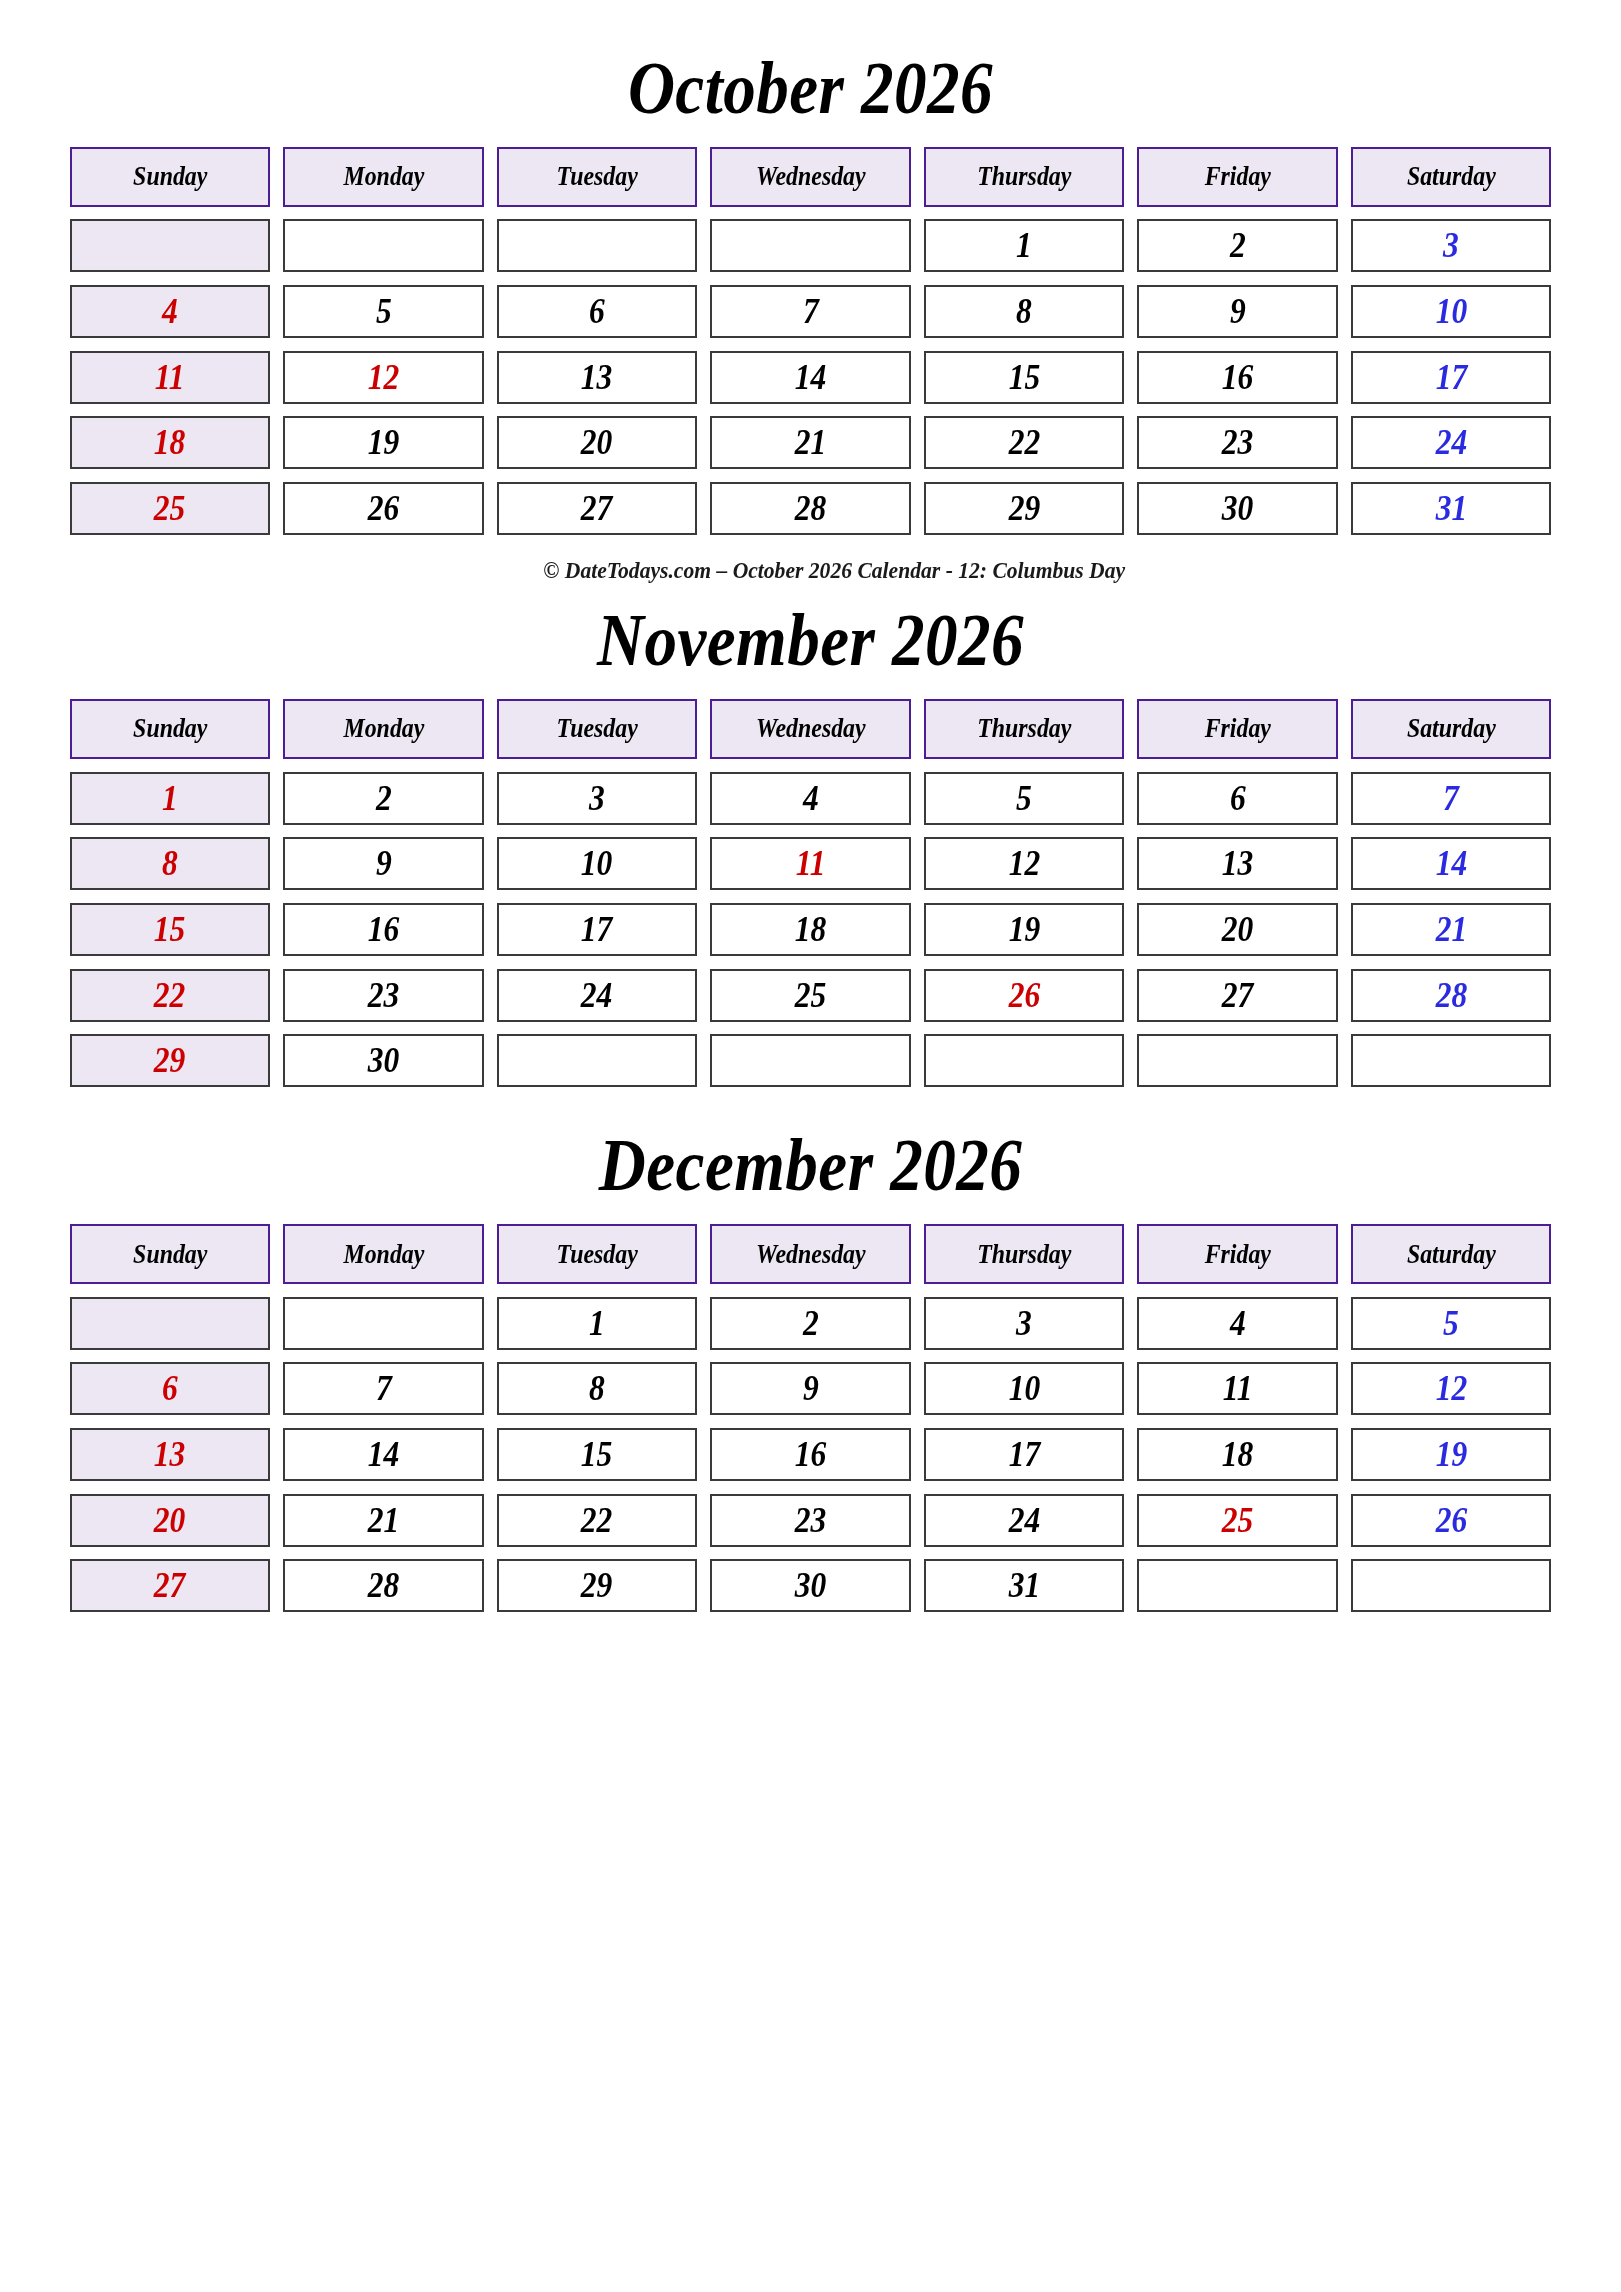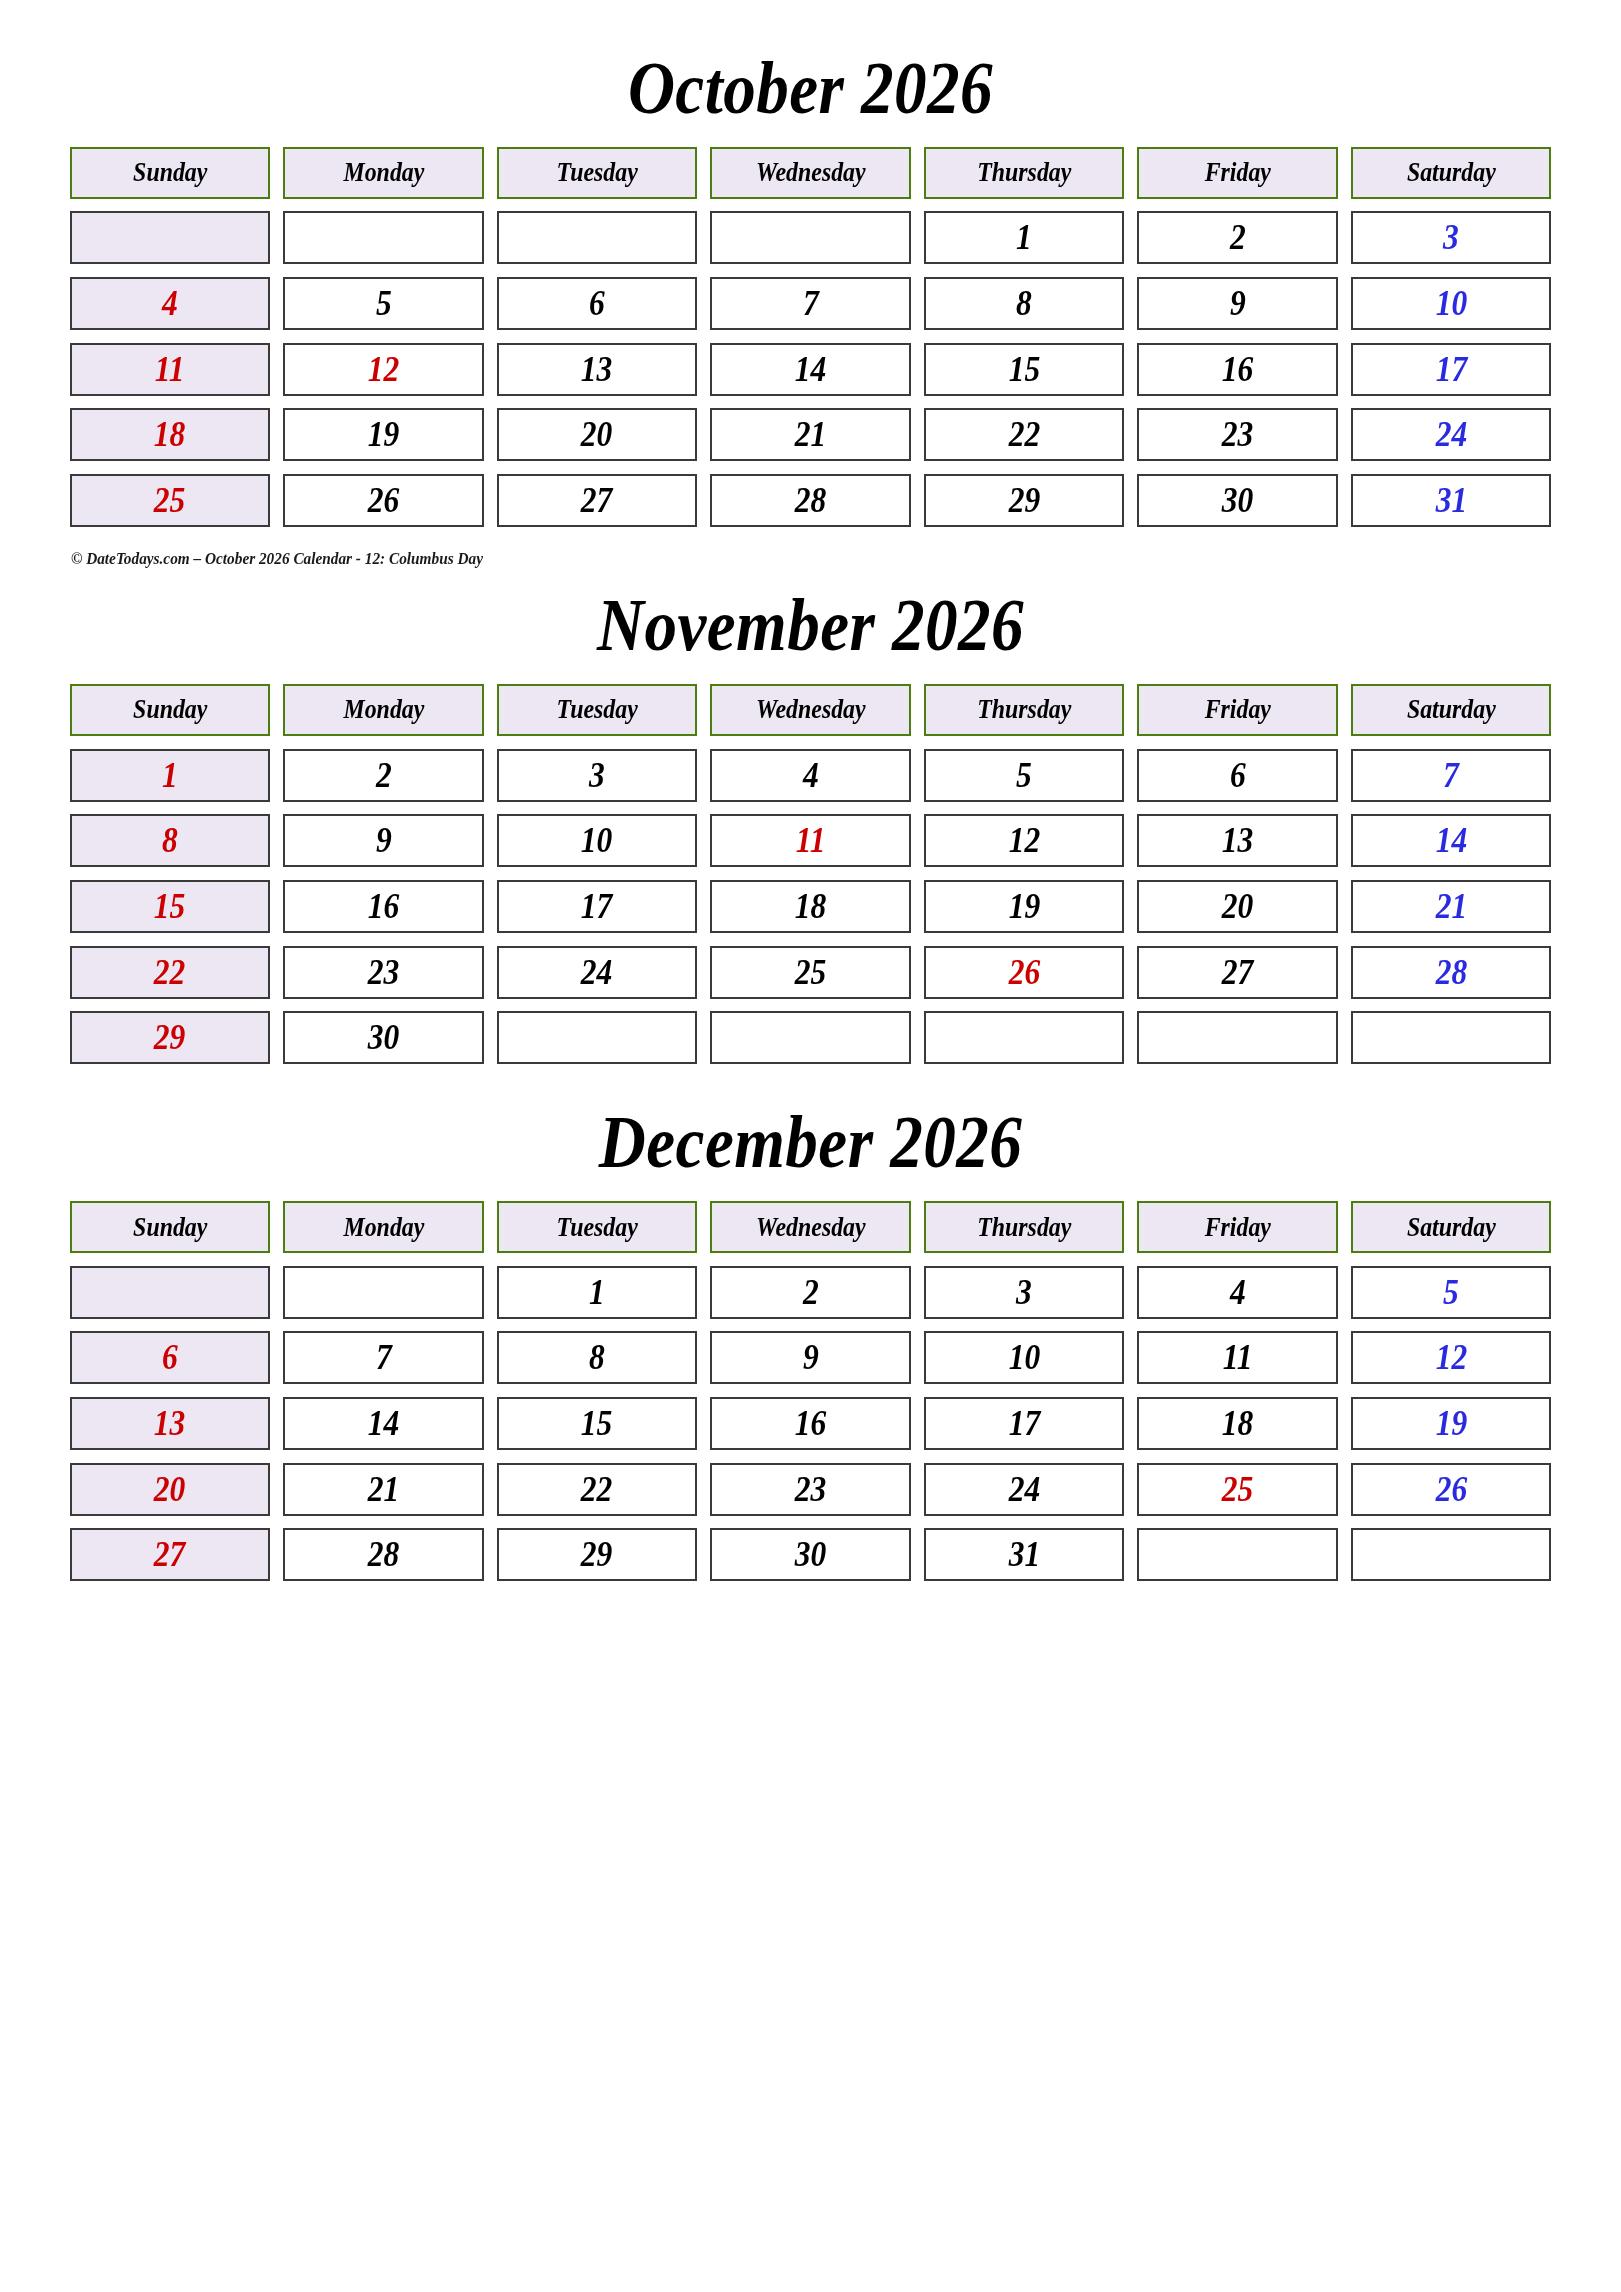--- a/index.html
+++ b/index.html
@@ -48,23 +48,23 @@
     grid-template-columns: repeat(7, 1fr);
     column-gap: 12.7px;
     row-gap: 12.7px;
     width: 1482px;
     margin: 0 auto;
     box-sizing: border-box;
   }
 
   .dow {
     background: #ece7f2;
-    border: 2px solid #4d7c0f;
+    border: 2px solid #4c1d95;
     box-sizing: border-box;
-    height: 52px;
+    height: 60px;
     display: flex;
     align-items: center;
     justify-content: center;
     font-family: "Liberation Serif", "DejaVu Serif", serif;
     font-weight: bold;
     font-style: italic;
     font-size: 26.5px;
     color: #000000;
     overflow: hidden;
     white-space: nowrap;
@@ -89,24 +89,25 @@
   .cell span { display:inline-block; transform: scaleX(0.9); }
 
   .cell.sun-col { background: #ece7f2; }
   .cell.empty { color: transparent; }
 
   .c-red  { color: #cc0000; }
   .c-blue { color: #2a2ae0; }
   .c-black{ color: #000000; }
 
   .footnote {
+    text-align: center;
     font-family: "Liberation Serif", "DejaVu Serif", serif;
     font-weight: bold;
     font-style: italic;
-    font-size: 17px;
+    font-size: 24px;
     color: #1a1a1a;
     white-space: nowrap;
     padding-left: 48px;
   }
   .footnote span { display:inline-block; transform: scaleX(0.9); }
 
   .sp-title-top   { height: 51px; }
   .sp-title-grid  { height: 21.6px; }
   .sp-grid-foot   { height: 21.6px; }
   .sp-foot-title  { height: 19.6px; }

